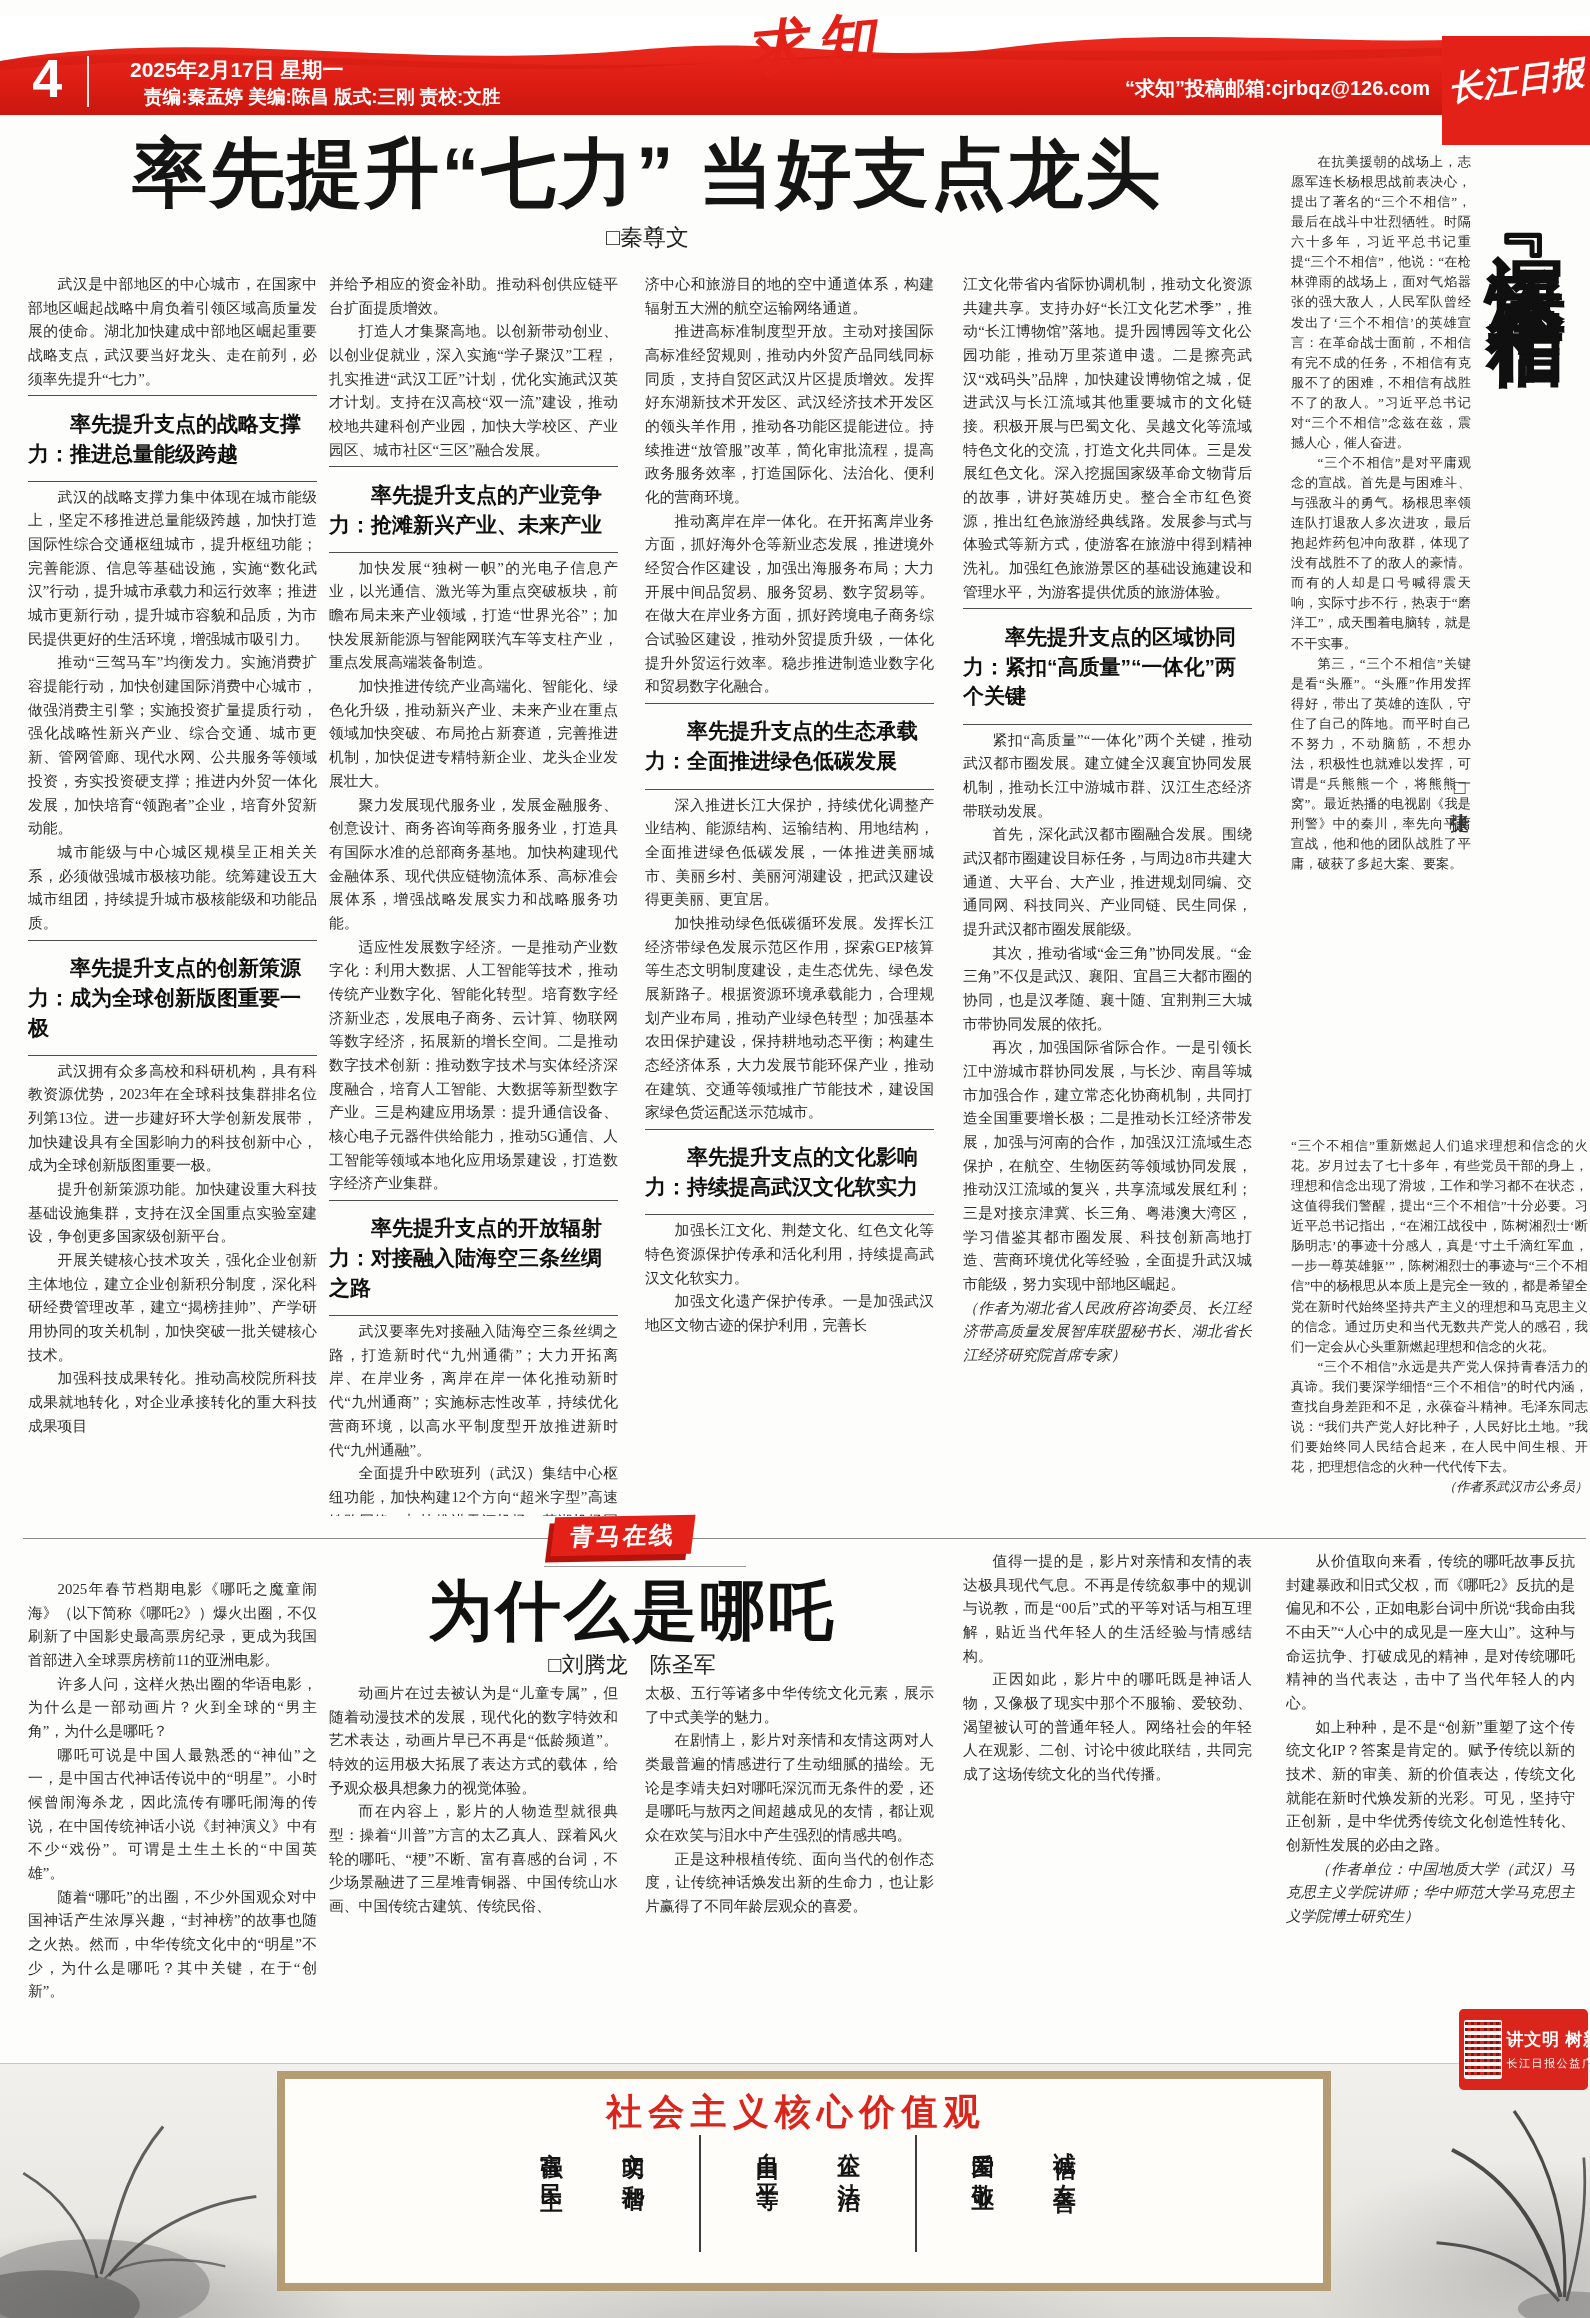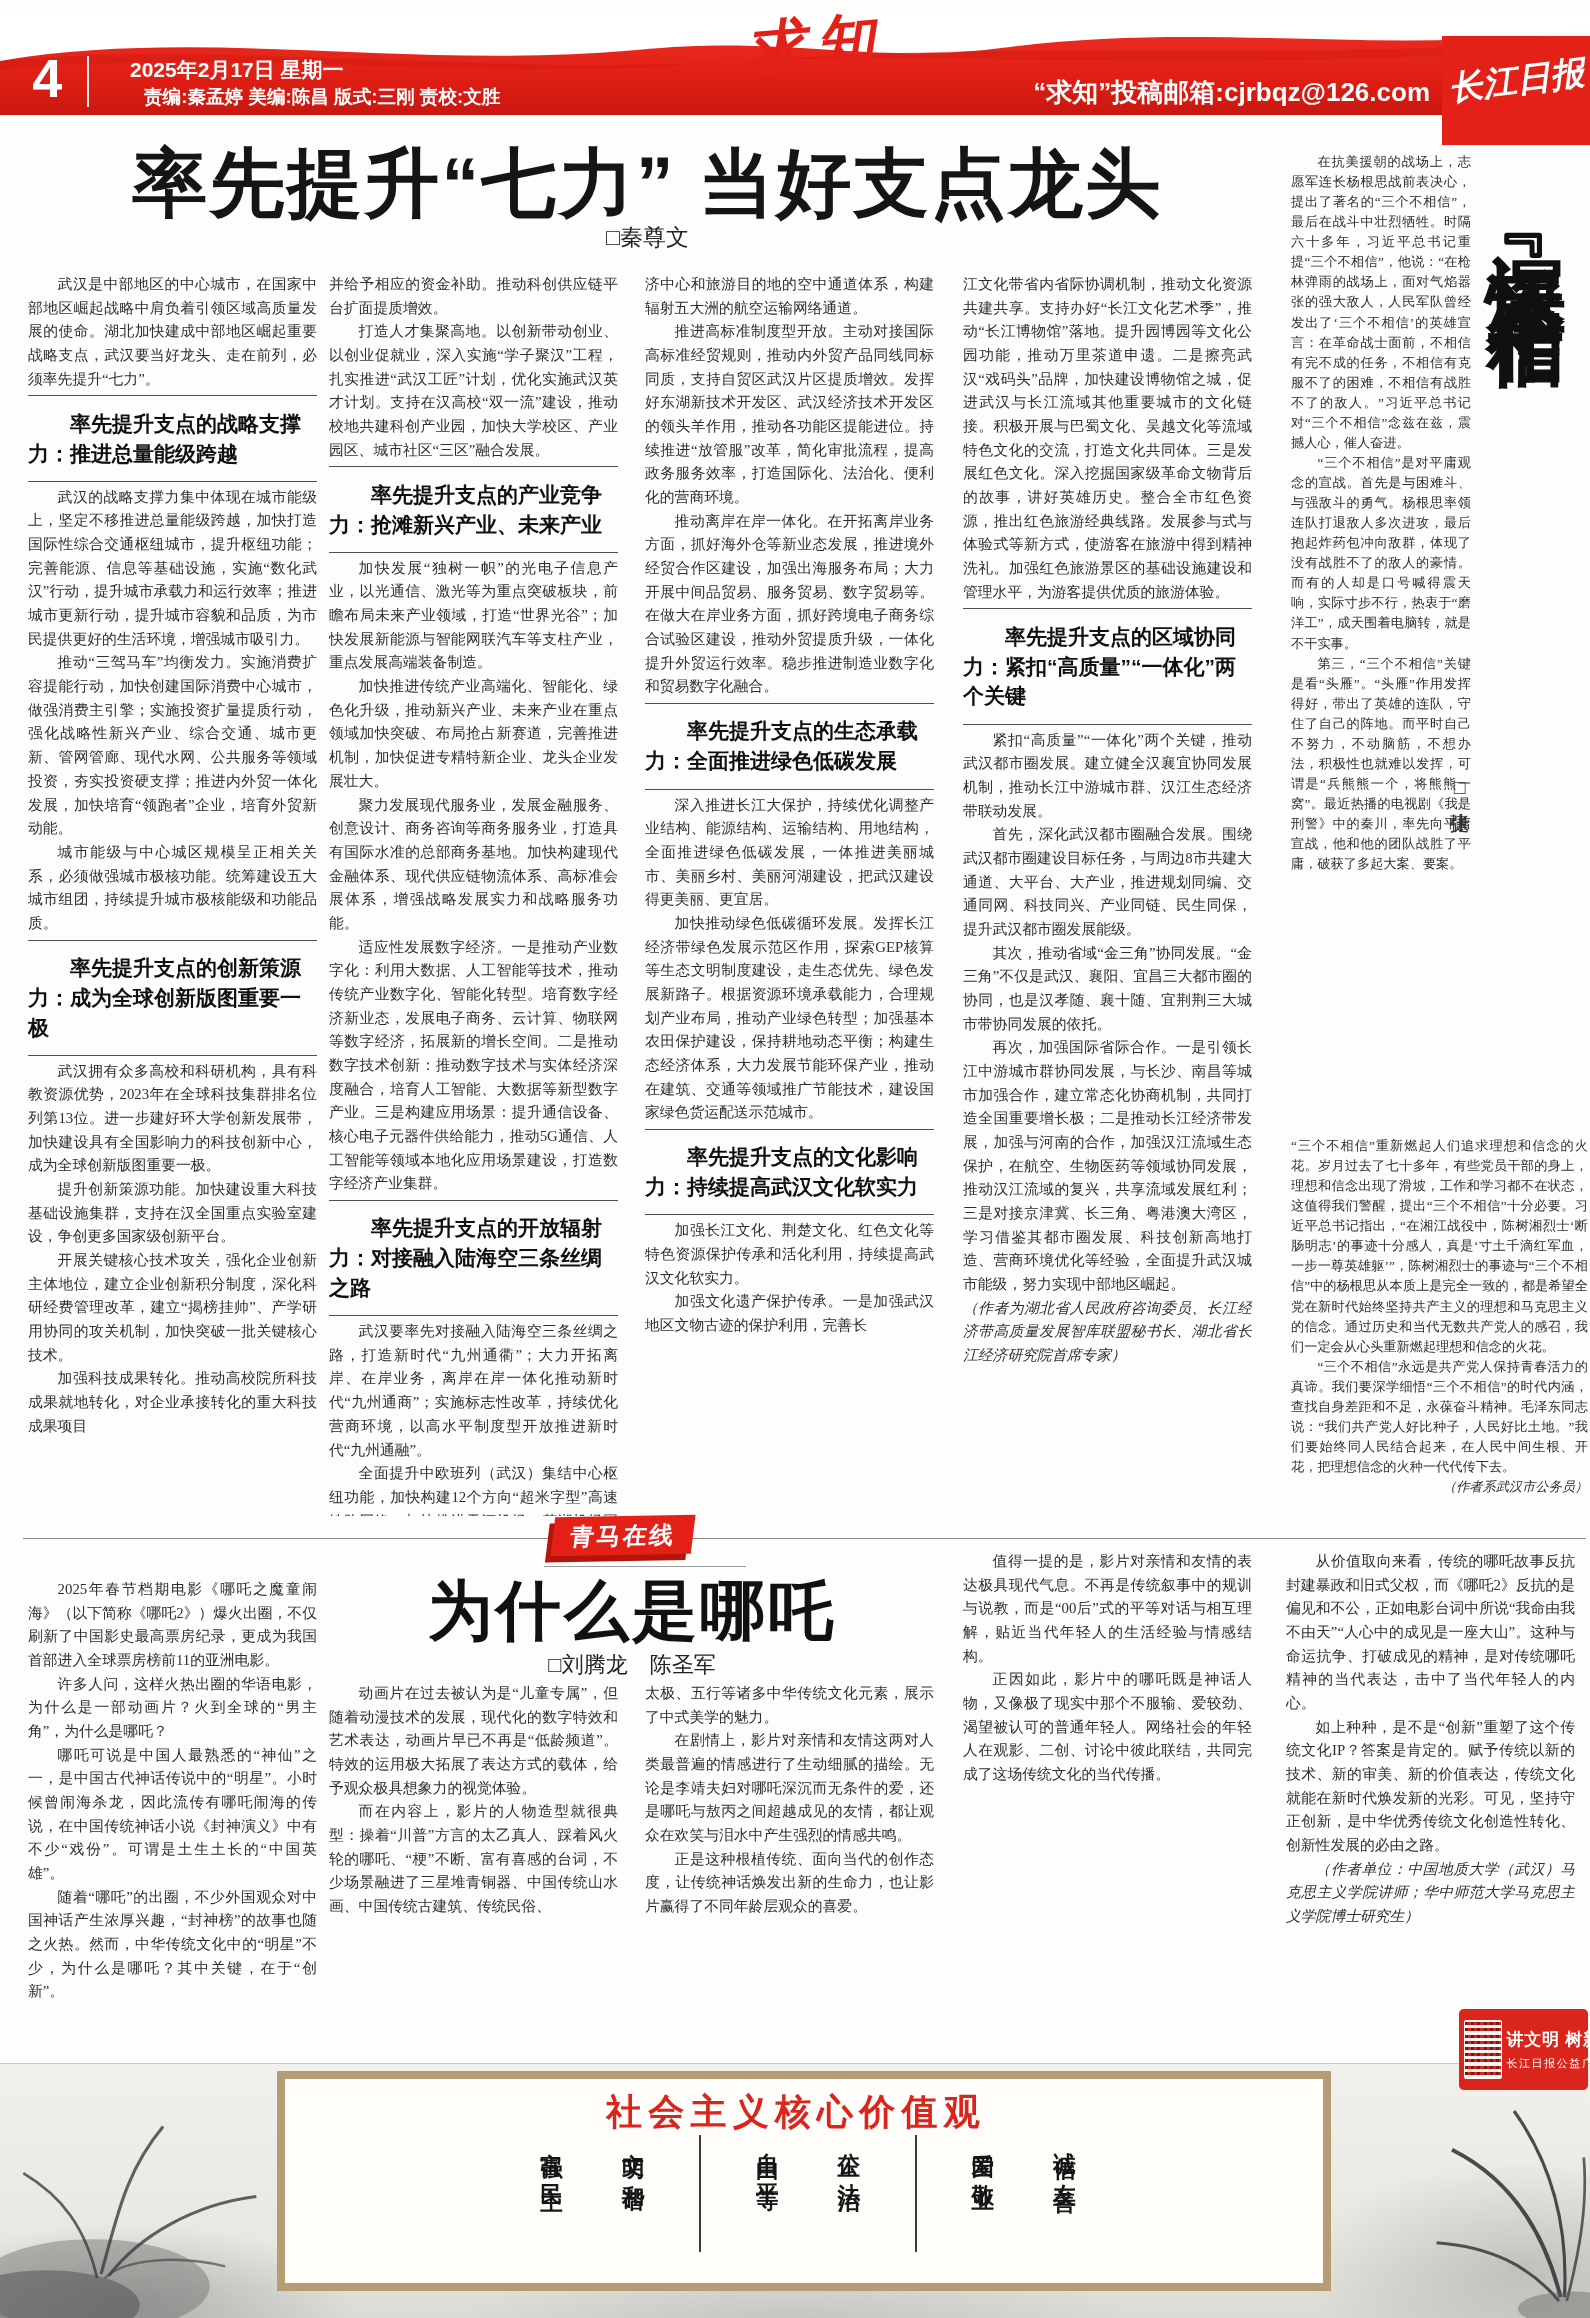--- a/index.html
+++ b/index.html
@@ -17,23 +17,23 @@
         font-size:59px;font-weight:900;font-style:italic;transform:rotate(-5deg);
         font-family:"DejaVu Serif",serif;letter-spacing:11px;}
   .pagenum{position:absolute;left:12.4px;top:51px;width:70px;text-align:center;color:#fff;
         font-size:54px;font-weight:bold;font-family:"Liberation Sans",sans-serif;line-height:1;}
   .head-sep{position:absolute;left:87px;top:56px;width:1.6px;height:51px;background:#ffffff;opacity:.9;}
   .head-date{position:absolute;left:130px;top:56px;color:#fff;font-size:21px;font-weight:bold;
         font-family:"Liberation Sans",sans-serif;}
   .head-staff{position:absolute;left:144px;top:84px;color:#fff;font-size:18.6px;font-weight:bold;
         font-family:"Liberation Sans",sans-serif;}
   .head-mail{position:absolute;left:917px;top:75px;width:513px;text-align:right;color:#fff;
-        font-size:26px;font-weight:bold;font-family:"Liberation Sans",sans-serif;}
-  
-  .headline{position:absolute;left:31px;top:134px;width:1233px;text-align:center;color:#151515;
+        font-size:20px;font-weight:bold;font-family:"Liberation Sans",sans-serif;}
+  
+  .headline{position:absolute;left:31px;top:124px;width:1233px;text-align:center;color:#151515;
         font-size:75px;font-weight:900;font-family:"Liberation Sans","DejaVu Sans",sans-serif;
         letter-spacing:2.3px;white-space:nowrap;}
   .byline-main{position:absolute;left:31px;top:222px;width:1233px;text-align:center;color:#222;
         font-size:23px;font-family:"Liberation Sans",sans-serif;}
   .mcol{position:absolute;top:273px;width:289px;height:1243px;overflow:hidden;}
   .mcol p,.bcol p,.rpart p{margin:0;text-indent:2em;font-size:14.8px;line-height:1.6;
         text-align:justify;color:#2e2e2e;}
   .cont{text-indent:0 !important;}
   .subhead{font-family:"Liberation Sans","DejaVu Sans",sans-serif;font-size:21px;font-weight:700;
         line-height:1.42;margin:4px 0;padding:12.4px 0;border-top:1.6px solid #4d4d4d;

